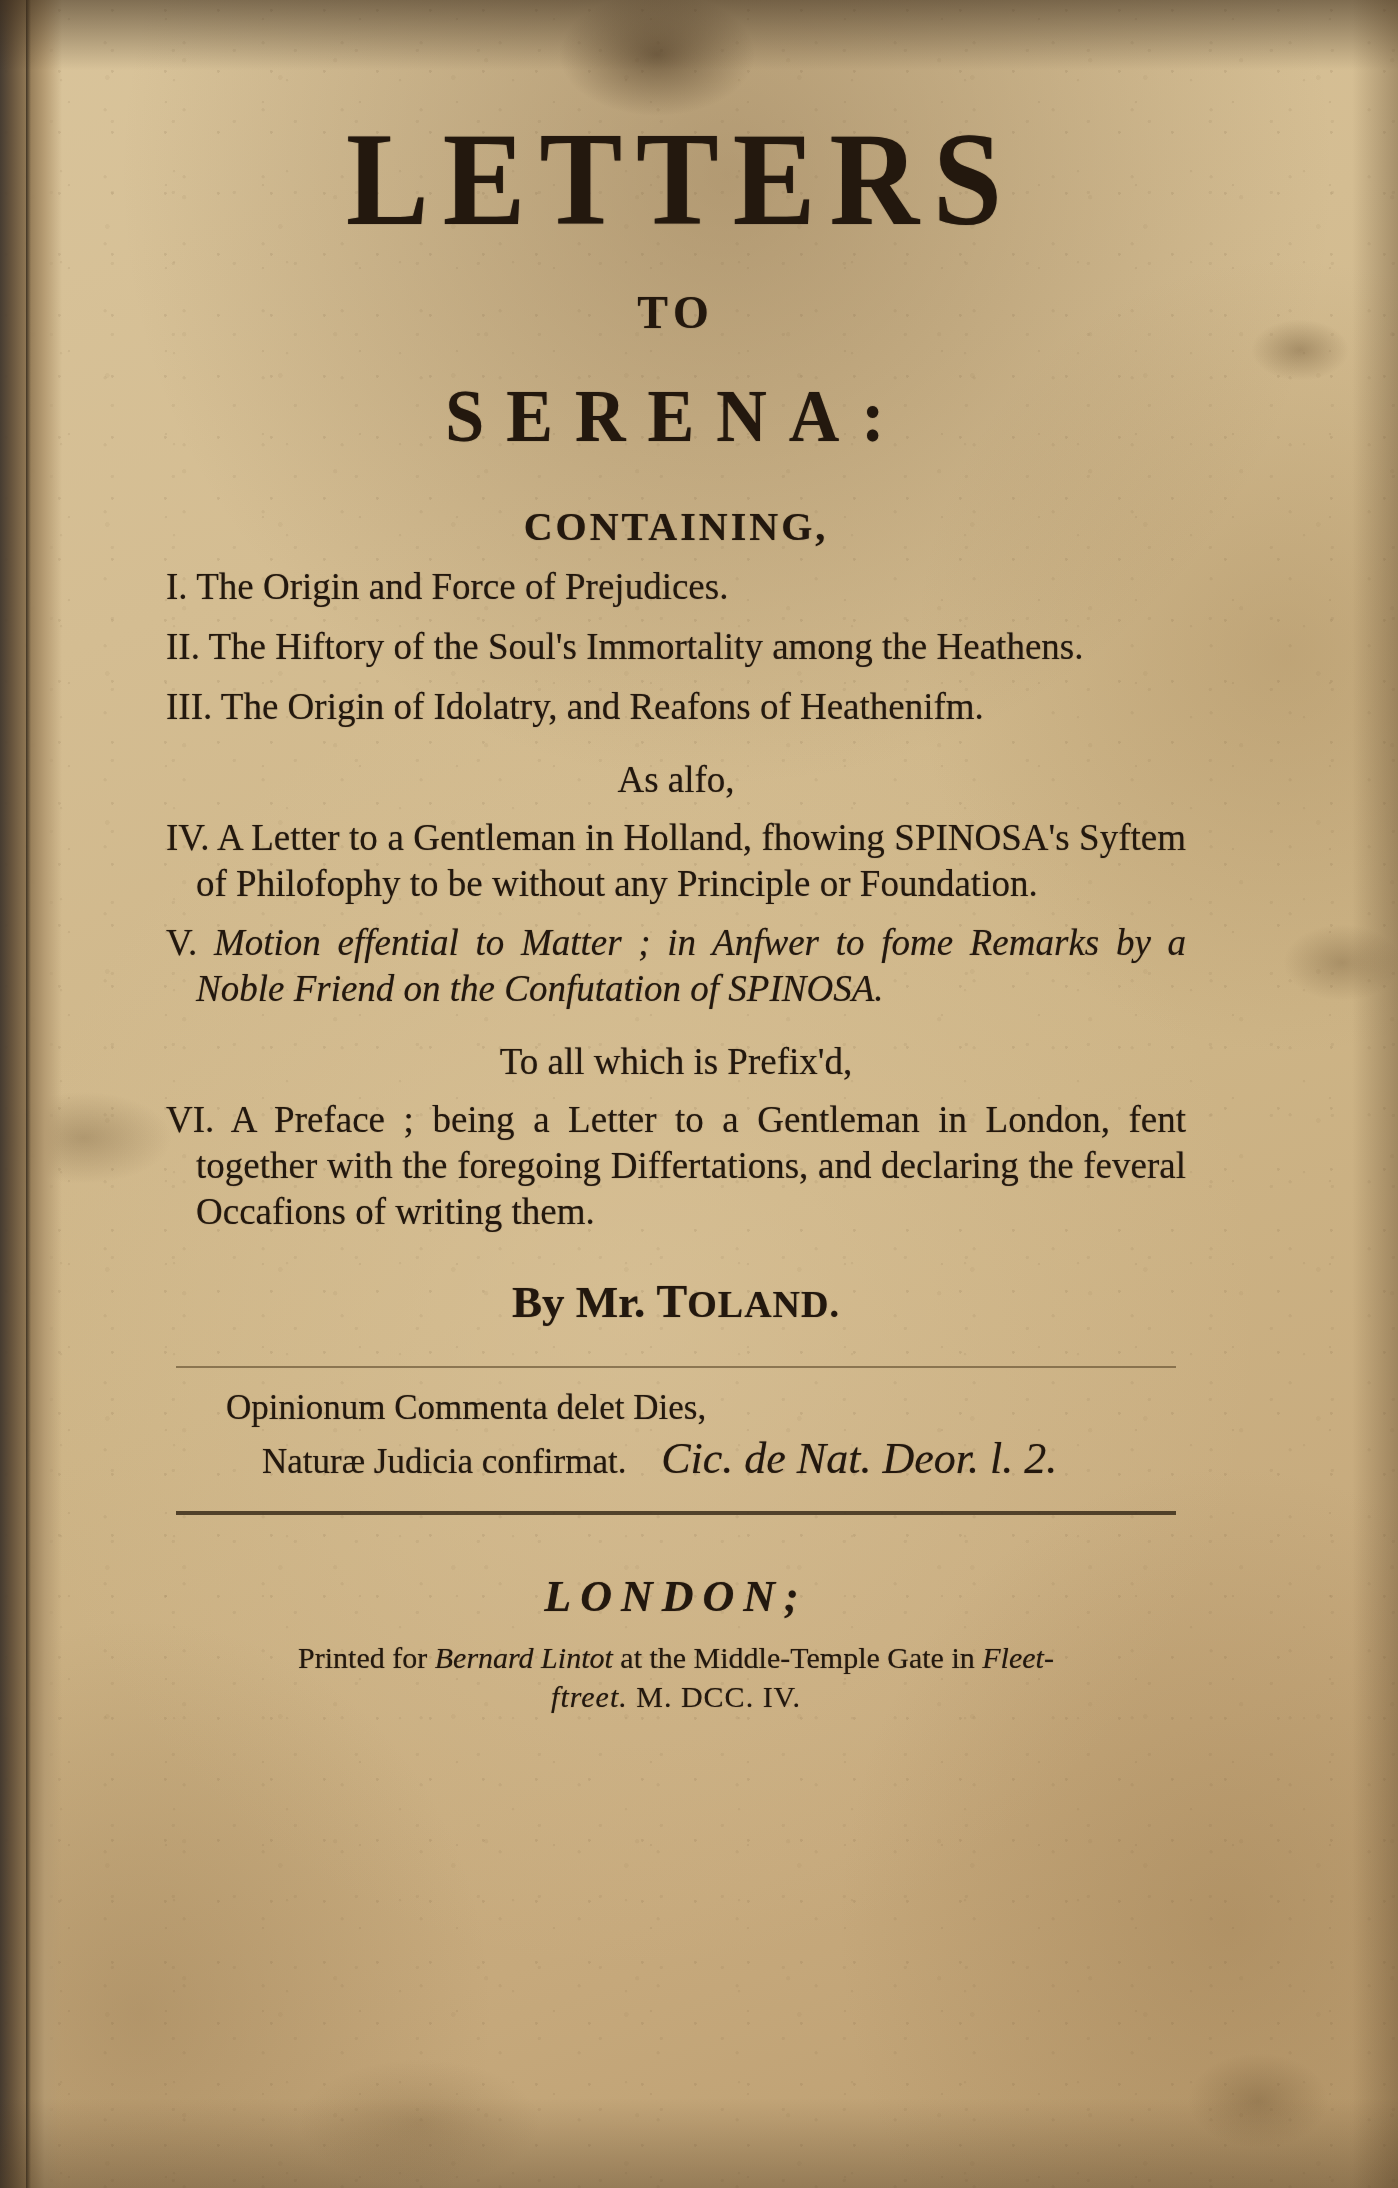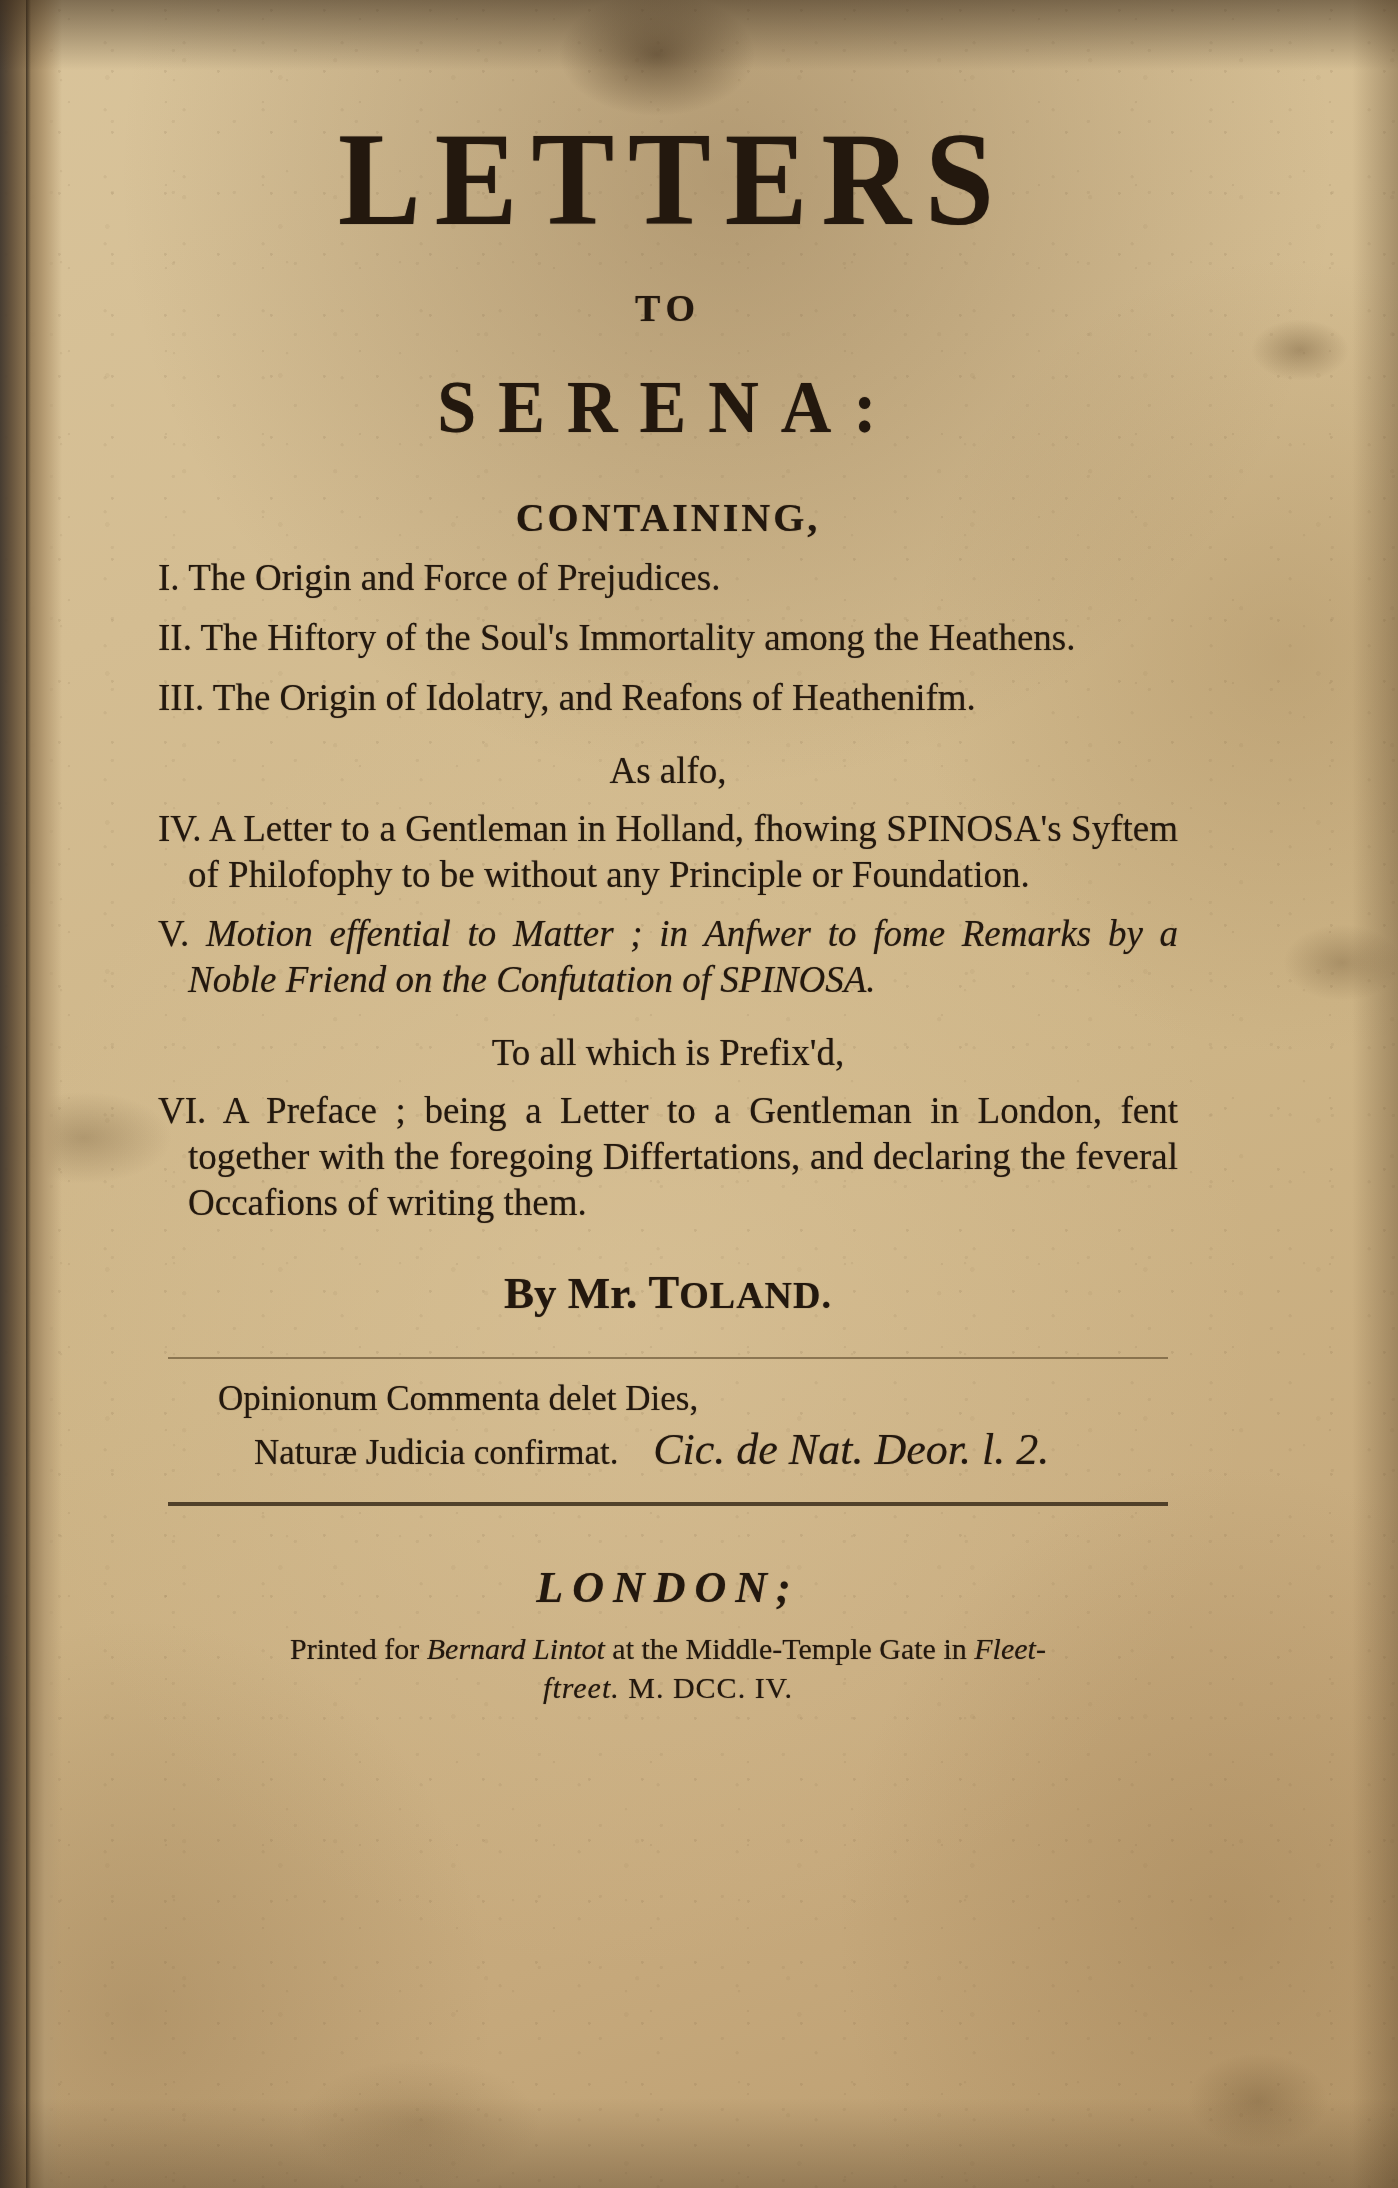--- a/index.html
+++ b/index.html
@@ -88,21 +88,21 @@
   #botshadow {
     position: absolute;
     left: 0; right: 0; bottom: 0; height: 90px;
     background: linear-gradient(to top, rgba(70,52,30,.35), rgba(70,52,30,0));
     pointer-events: none;
   }
 
   
   #content {
     position: absolute;
-    left: 158px;
+    left: 166px;
     top: 0;
     width: 1020px;
     color: #241a10;
     text-rendering: optimizeLegibility;
   }
 
   .ink {
     color: #23180e;
     text-shadow: 0 0 1.1px rgba(35,24,14,.55);
   }
@@ -113,21 +113,21 @@
     font-size: 124px;
     letter-spacing: 14px;
     text-align: center;
     line-height: 1;
     margin-top: 118px;
     margin-left: 10px;
     transform: scaleY(1.08);
   }
   .to {
     text-align: center;
-    font-size: 38px;
+    font-size: 46px;
     letter-spacing: 6px;
     font-weight: 600;
     margin-top: 44px;
   }
   .serena {
     text-align: center;
     font-weight: 700;
     font-size: 70px;
     letter-spacing: 22px;
     margin-top: 38px;

